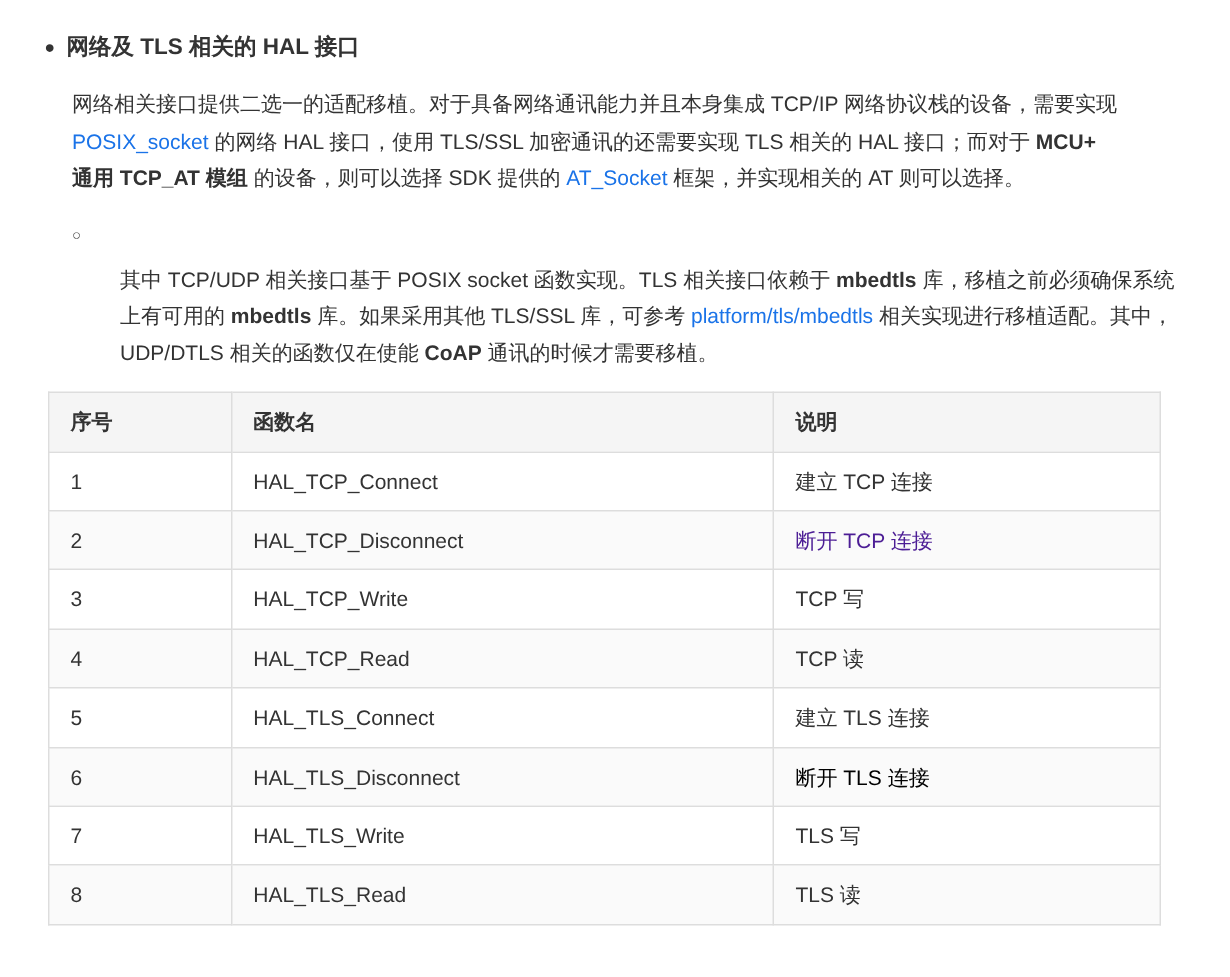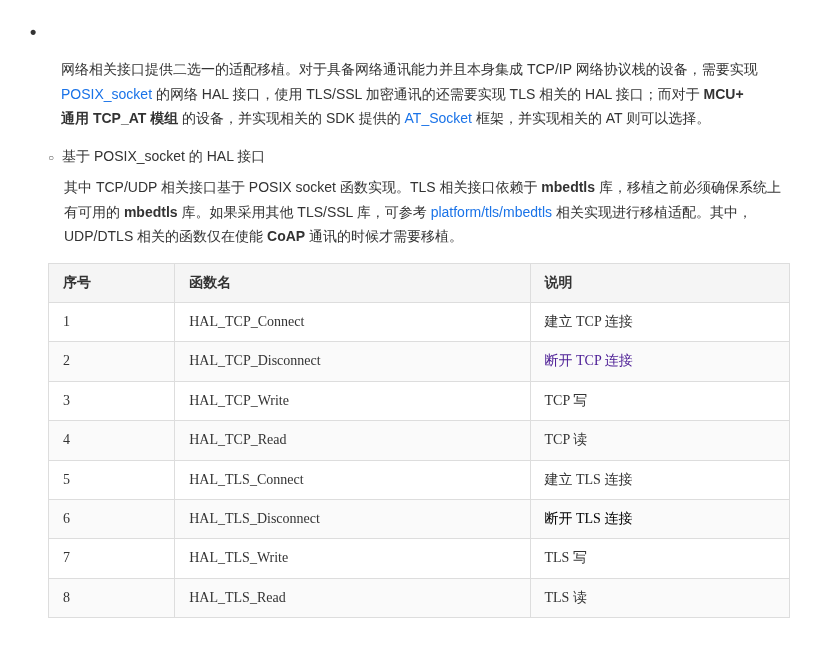--- a/index.html
+++ b/index.html
@@ -17,21 +17,21 @@
       margin-bottom: 12px;
       display: flex;
       align-items: flex-start;
     }
     .bullet {
       margin-right: 8px;
       font-size: 18px;
       line-height: 1.4;
     }
     .intro-text {
-      margin-left: 31px;
+      margin-left: 18px;
       margin-bottom: 14px;
       line-height: 1.75;
     }
     .link {
       color: #1a73e8;
       text-decoration: none;
     }
     .bold { font-weight: bold; }
     .subsection {
       margin-left: 18px;
@@ -42,29 +42,28 @@
       align-items: flex-start;
       margin-bottom: 8px;
     }
     .circle-bullet {
       margin-right: 8px;
       font-size: 10px;
       margin-top: 5px;
       color: #555;
     }
     .subsection-body {
-      margin-left: 16px;
+      margin-left: 32px;
       line-height: 1.75;
     }
     table {
       border-collapse: collapse;
-      margin-left: 18px;
+      margin-left: 2px;
       margin-top: 14px;
       width: calc(100% - 18px);
-      font-family: Liberation Serif, serif;
     }
     th {
       background: #f5f5f5;
       border: 1px solid #ddd;
       padding: 8px 14px;
       font-weight: bold;
       text-align: left;
       color: #333;
     }
     td {
@@ -77,30 +76,30 @@
       background: #fafafa;
     }
   </style>
 </head>
 <body>
 
 <div>
 
   <div class="section-title">
     <span class="bullet">•</span>
+    <span>网络及 TLS 相关的 HAL 接口</span>
   </div>
 
   <div class="intro-text">
-    <span>网络相关接口提供二选一的适配移植。对于具备网络通讯能力并且本身集成 TCP/IP 网络协议栈的设备，需要实现</span><a class="link" href="#">POSIX_socket</a><span> 的网络 HAL 接口，使用 TLS/SSL 加密通讯的还需要实现 TLS 相关的 HAL 接口；而对于 </span><span class="bold">MCU+</span><br><span class="bold">通用 TCP_AT 模组</span><span> 的设备，并实现相关的 SDK 提供的 </span><a class="link" href="#">AT_Socket</a><span> 框架，并实现相关的 AT 则可以选择。</span>
+    <span>网络相关接口提供二选一的适配移植。对于具备网络通讯能力并且本身集成 TCP/IP 网络协议栈的设备，需要实现</span><a class="link" href="#">POSIX_socket</a><span> 的网络 HAL 接口，使用 TLS/SSL 加密通讯的还需要实现 TLS 相关的 HAL 接口；而对于 </span><span class="bold">MCU+</span><br><span class="bold">通用 TCP_AT 模组</span><span> 的设备，则可以选择 SDK 提供的 </span><a class="link" href="#">AT_Socket</a><span> 框架，并实现相关的 AT 则可以选择。</span>
   </div>
 
   <div class="subsection">
     <div class="subsection-title">
       <span class="circle-bullet">○</span>
-      <span>基于 POSIX_socket 的 HAL 接口</span>
     </div>
     <div class="subsection-body">
       <span>其中 TCP/UDP 相关接口基于 POSIX socket 函数实现。TLS 相关接口依赖于</span><span class="bold"> mbedtls</span><span> 库，移植之前必须确保系统上有可用的</span><span class="bold"> mbedtls</span><span> 库。如果采用其他 TLS/SSL 库，可参考</span><a class="link" href="#"> platform/tls/mbedtls</a><span> 相关实现进行移植适配。其中，UDP/DTLS 相关的函数仅在使能</span><span class="bold"> CoAP</span><span> 通讯的时候才需要移植。</span>
     </div>
   </div>
 
   <table>
     <thead>
       <tr>
         <th>序号</th>

